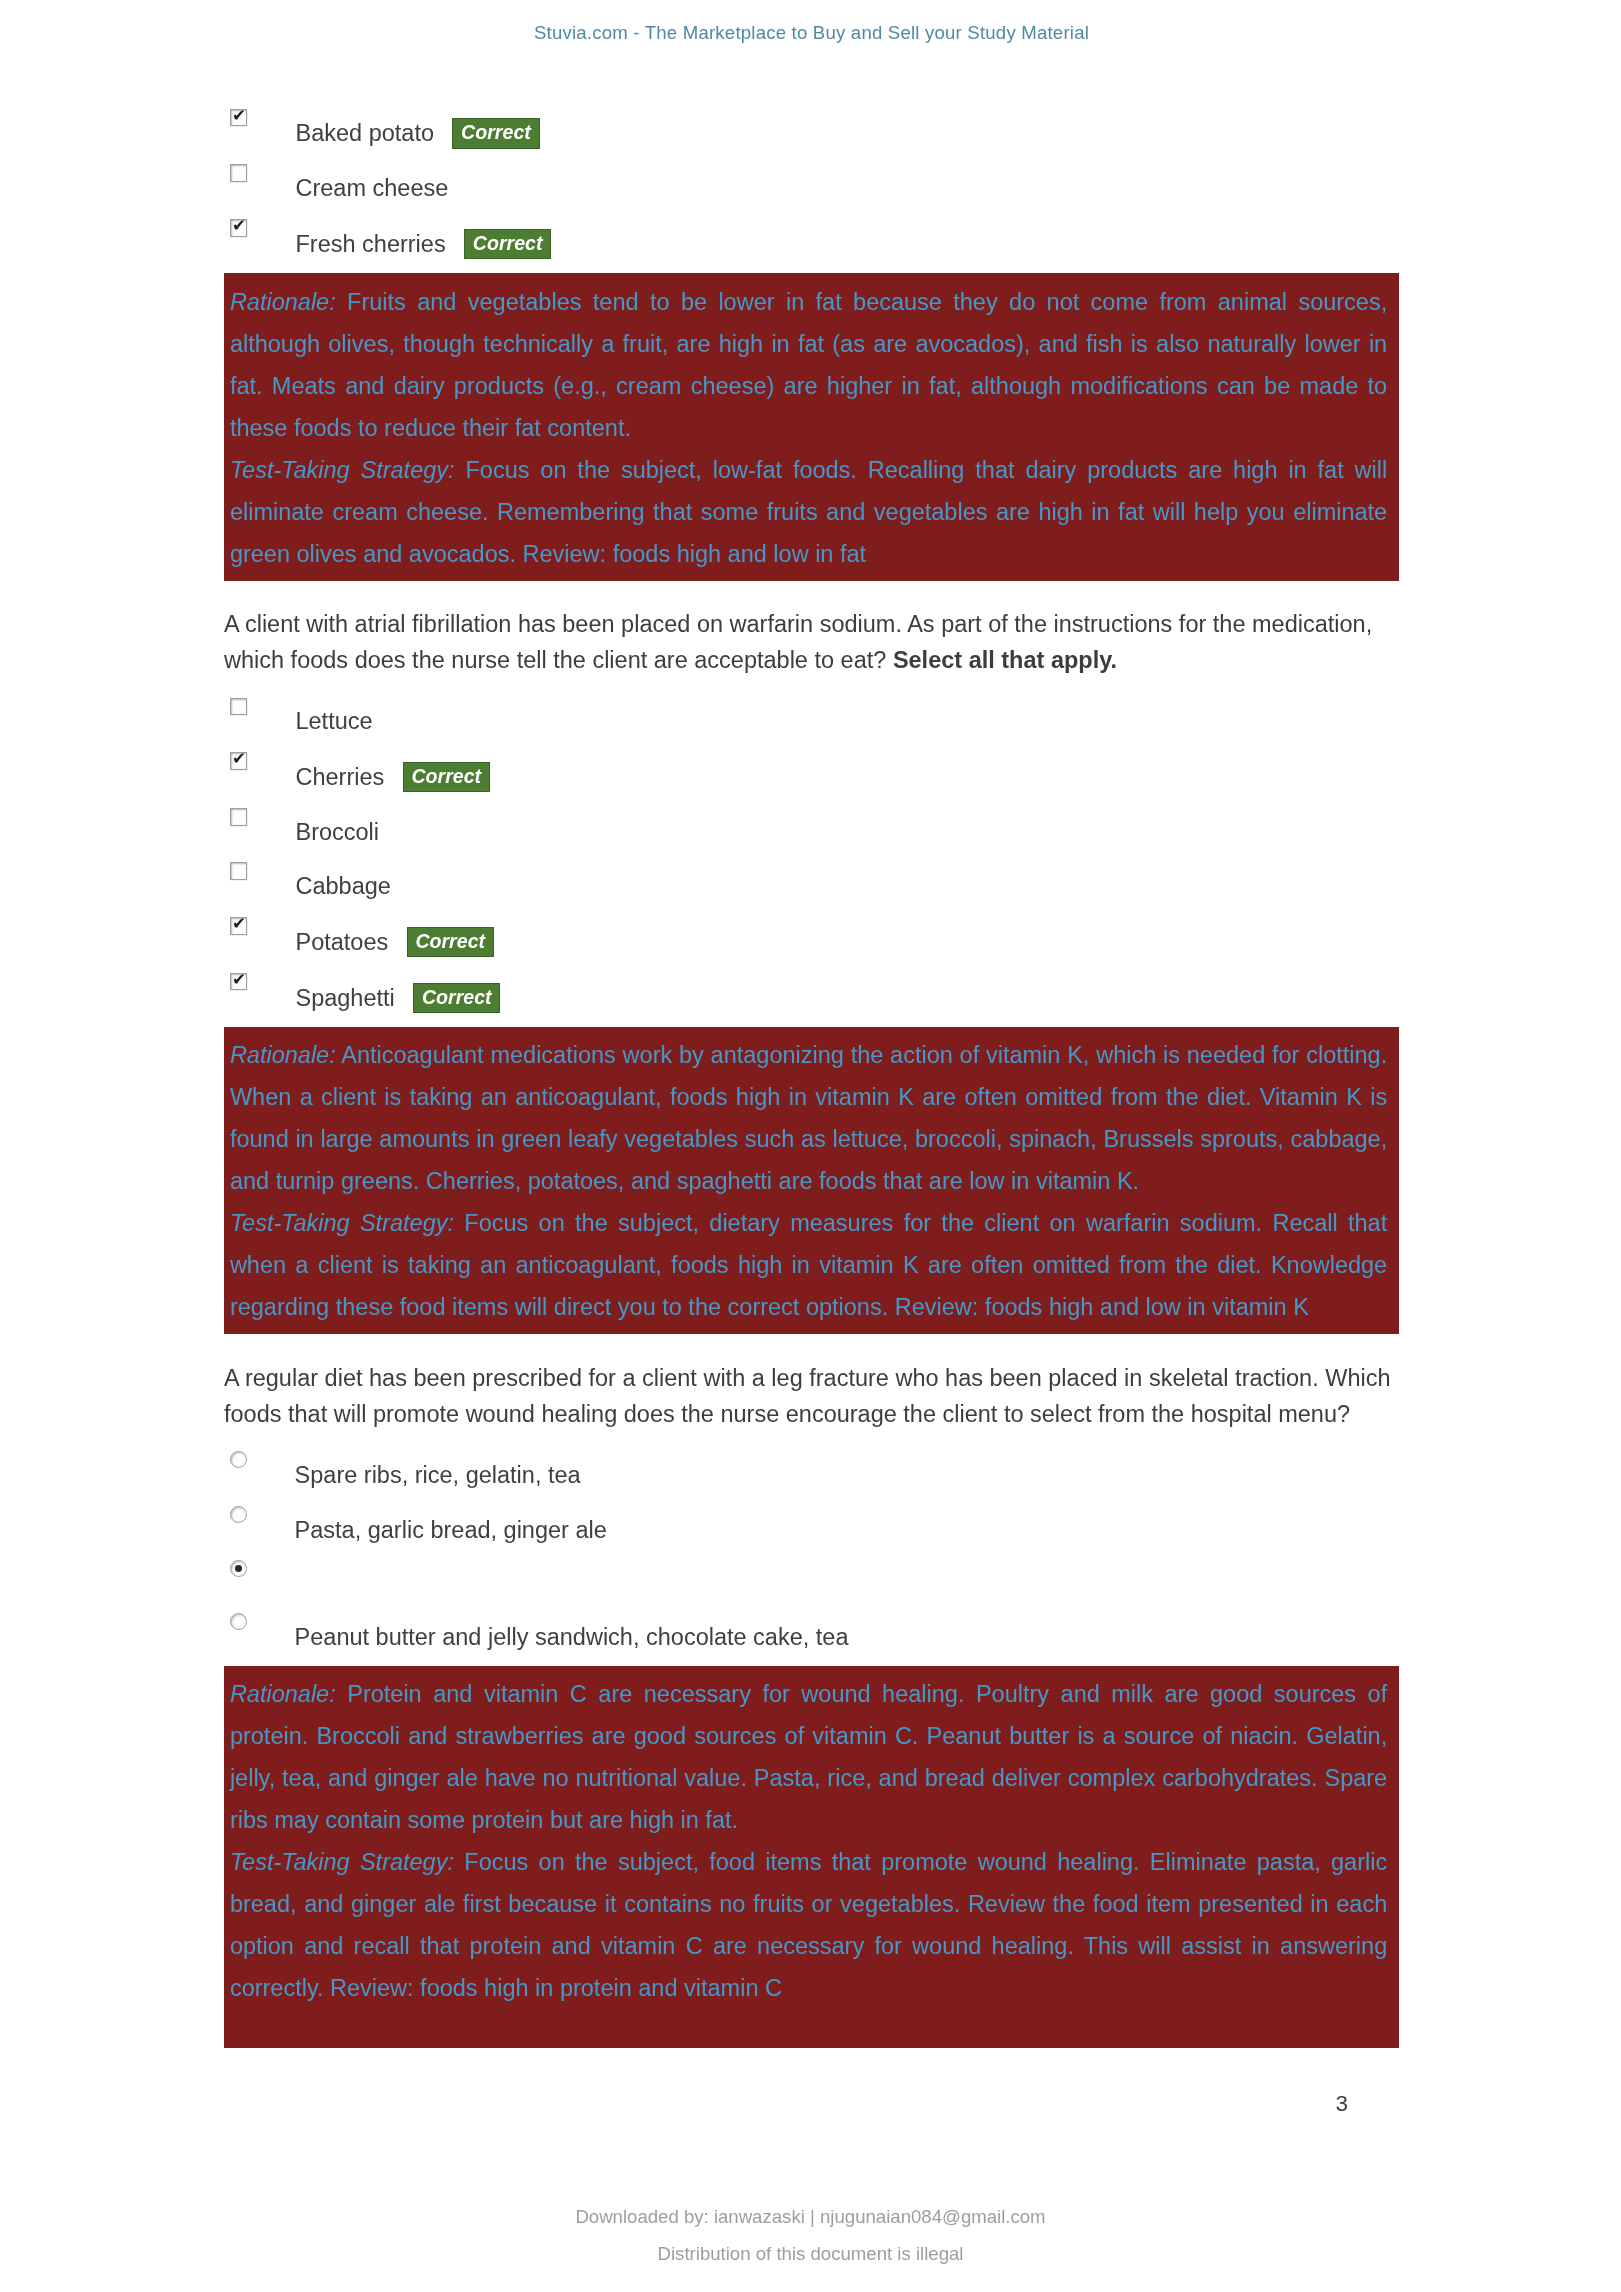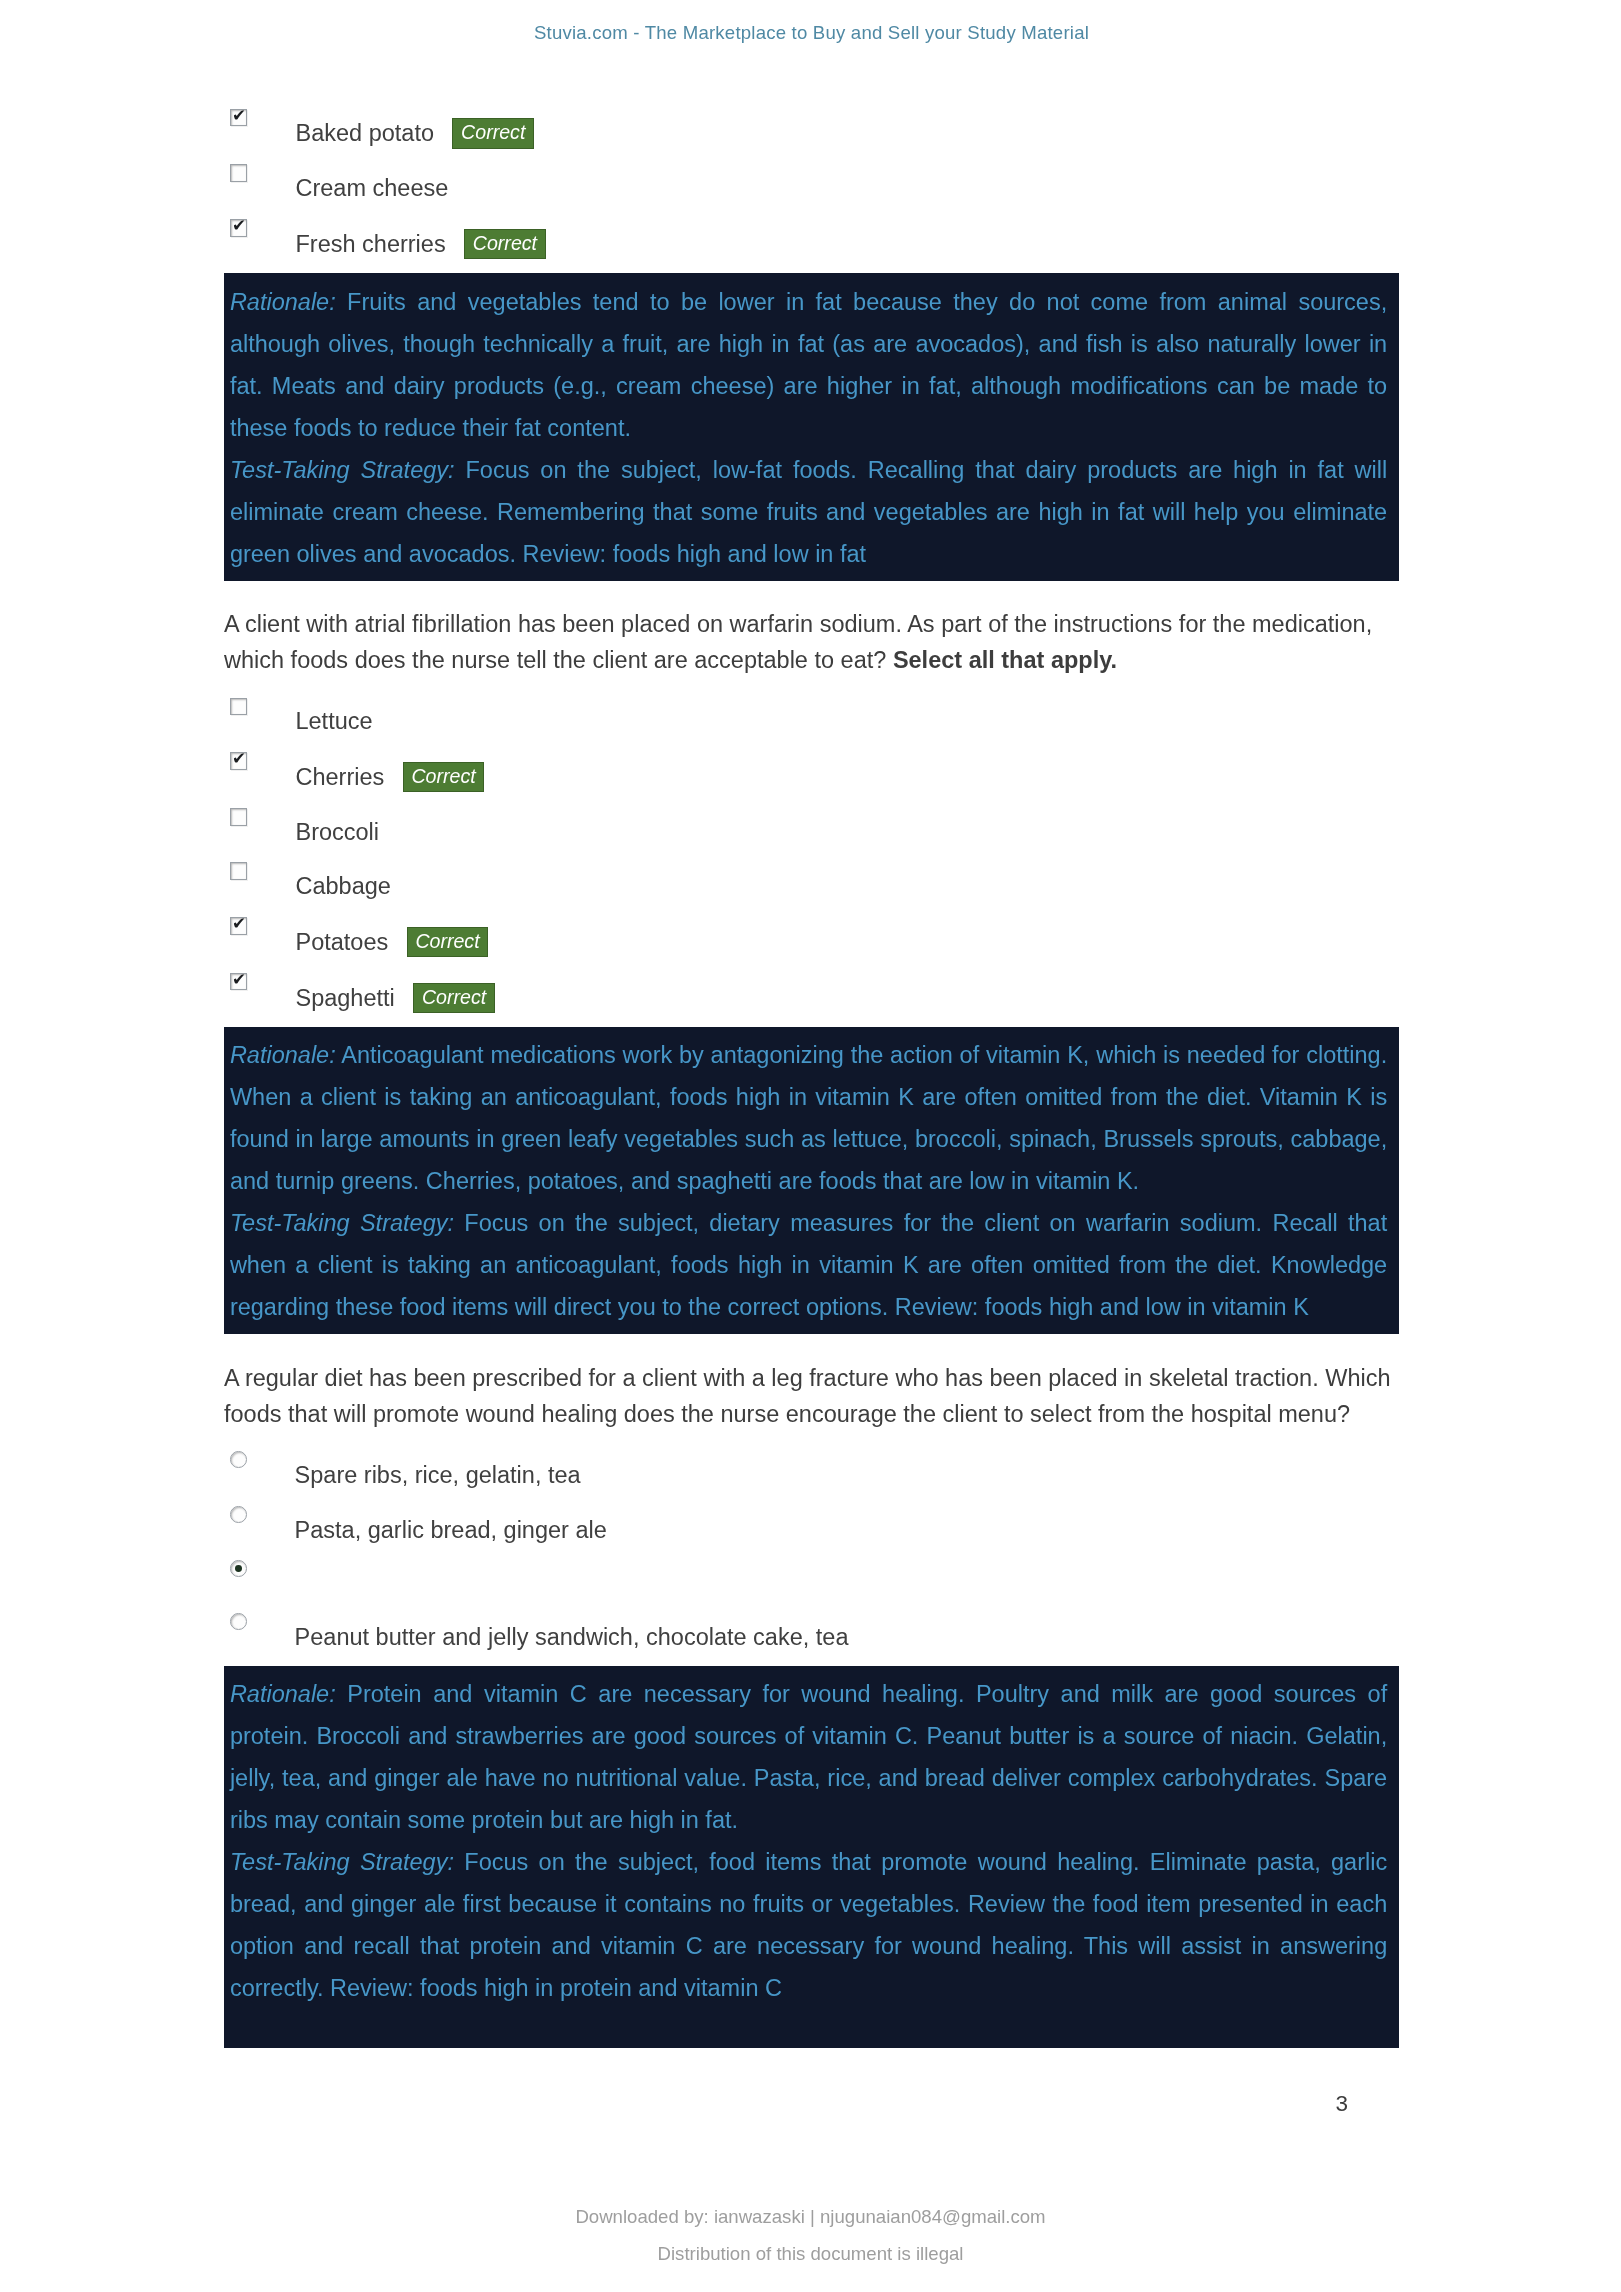--- a/index.html
+++ b/index.html
@@ -45,28 +45,28 @@
     width:6.9px; height:6.9px; border-radius:50%;
     background:#1d3321;
   }
   .option-text {
     margin-left:48px; padding-top:11.8px;
     font-size:23.5px; color:#404040; line-height:29px;
   }
   .badge {
     display:inline-block; margin-left:11.8px;
     background:#4d7c33; color:#ffffff;
-    font-style:italic; font-weight:normal;
+    font-style:italic; font-weight:bold;
     font-size:19.6px; line-height:23.5px;
     padding:2px 7.8px 2.9px 7.8px;
     border:1px solid #3b6126;
     vertical-align:2px;
   }
   .rationale {
-    background:#0f172a;
+    background:#7f1d1d;
     color:#4797c8;
     font-size:23.5px;
     line-height:42px;
     padding:7.8px 11.8px 5.9px 5.9px;
     text-align:justify;
   }
   .rationale.last { padding-bottom:39px; margin-top:5.9px; }
   .rationale.mid { margin-top:5.9px; }
   .r-label { font-style:italic; }
   .question {

